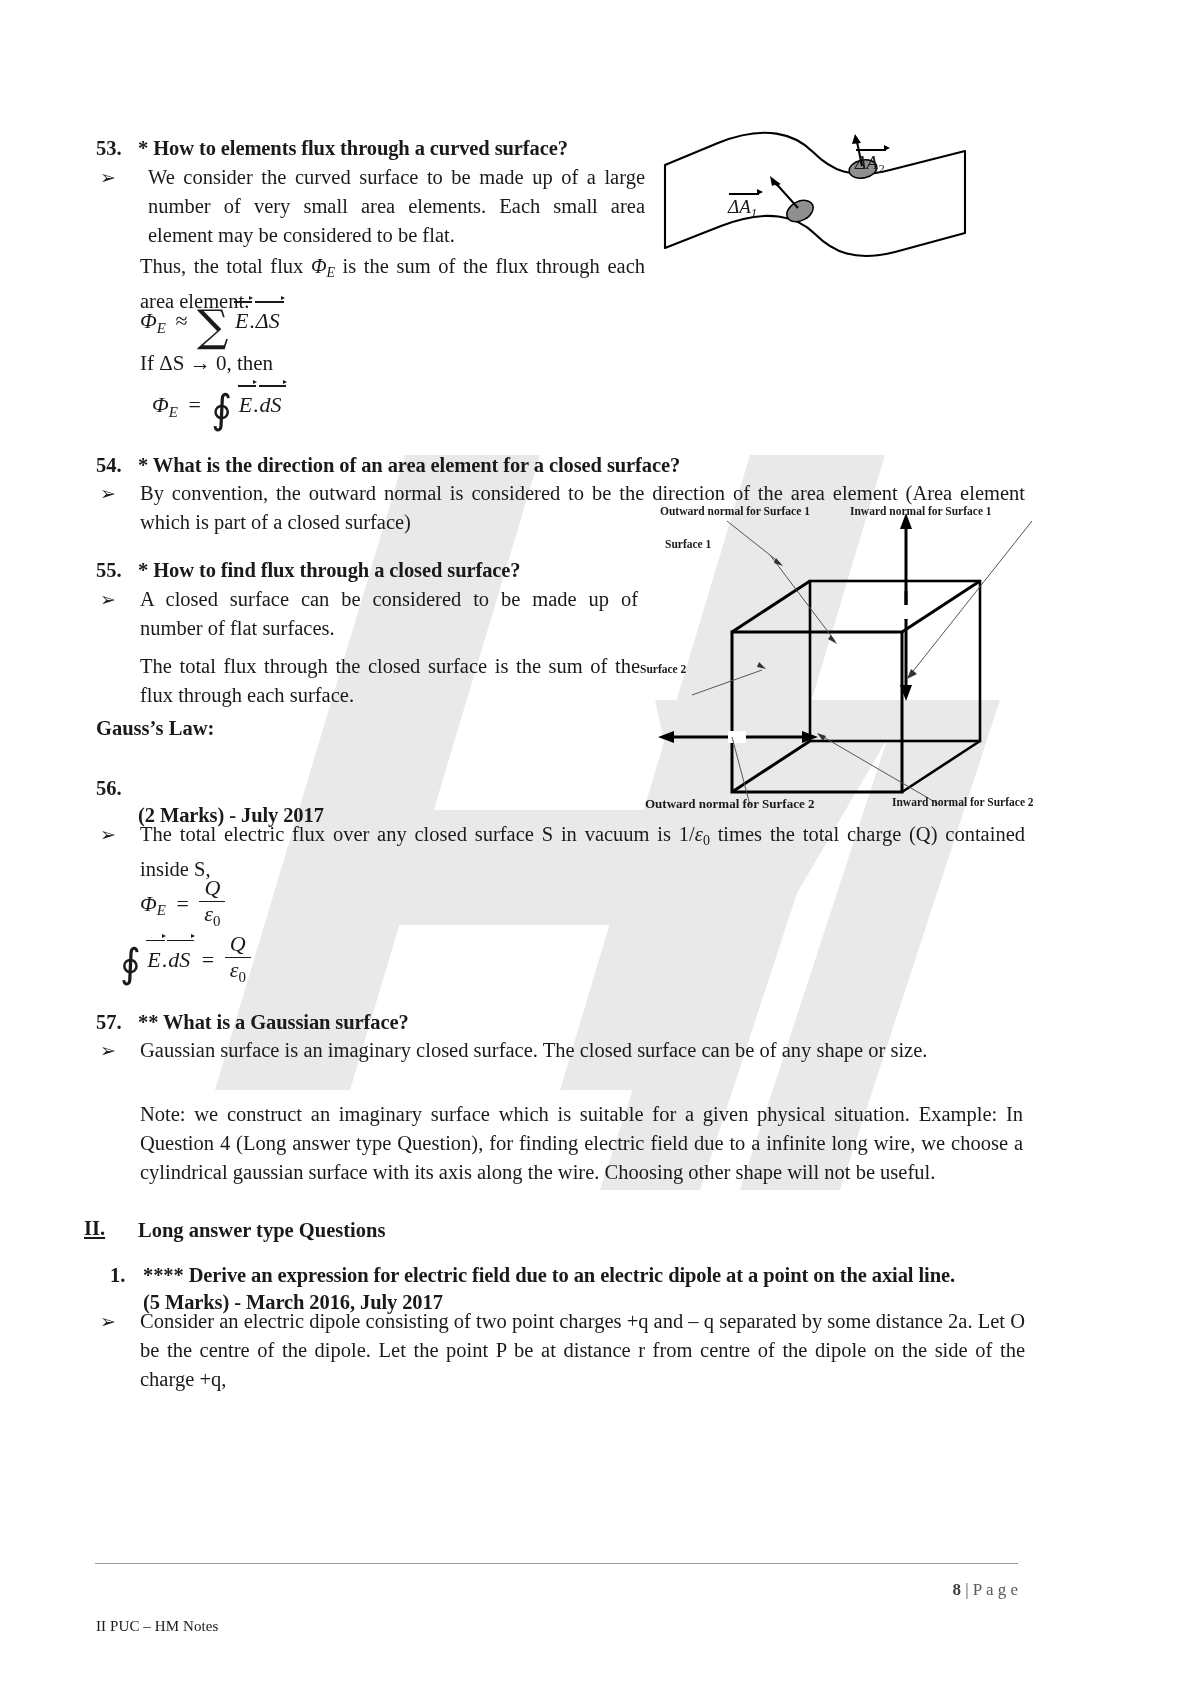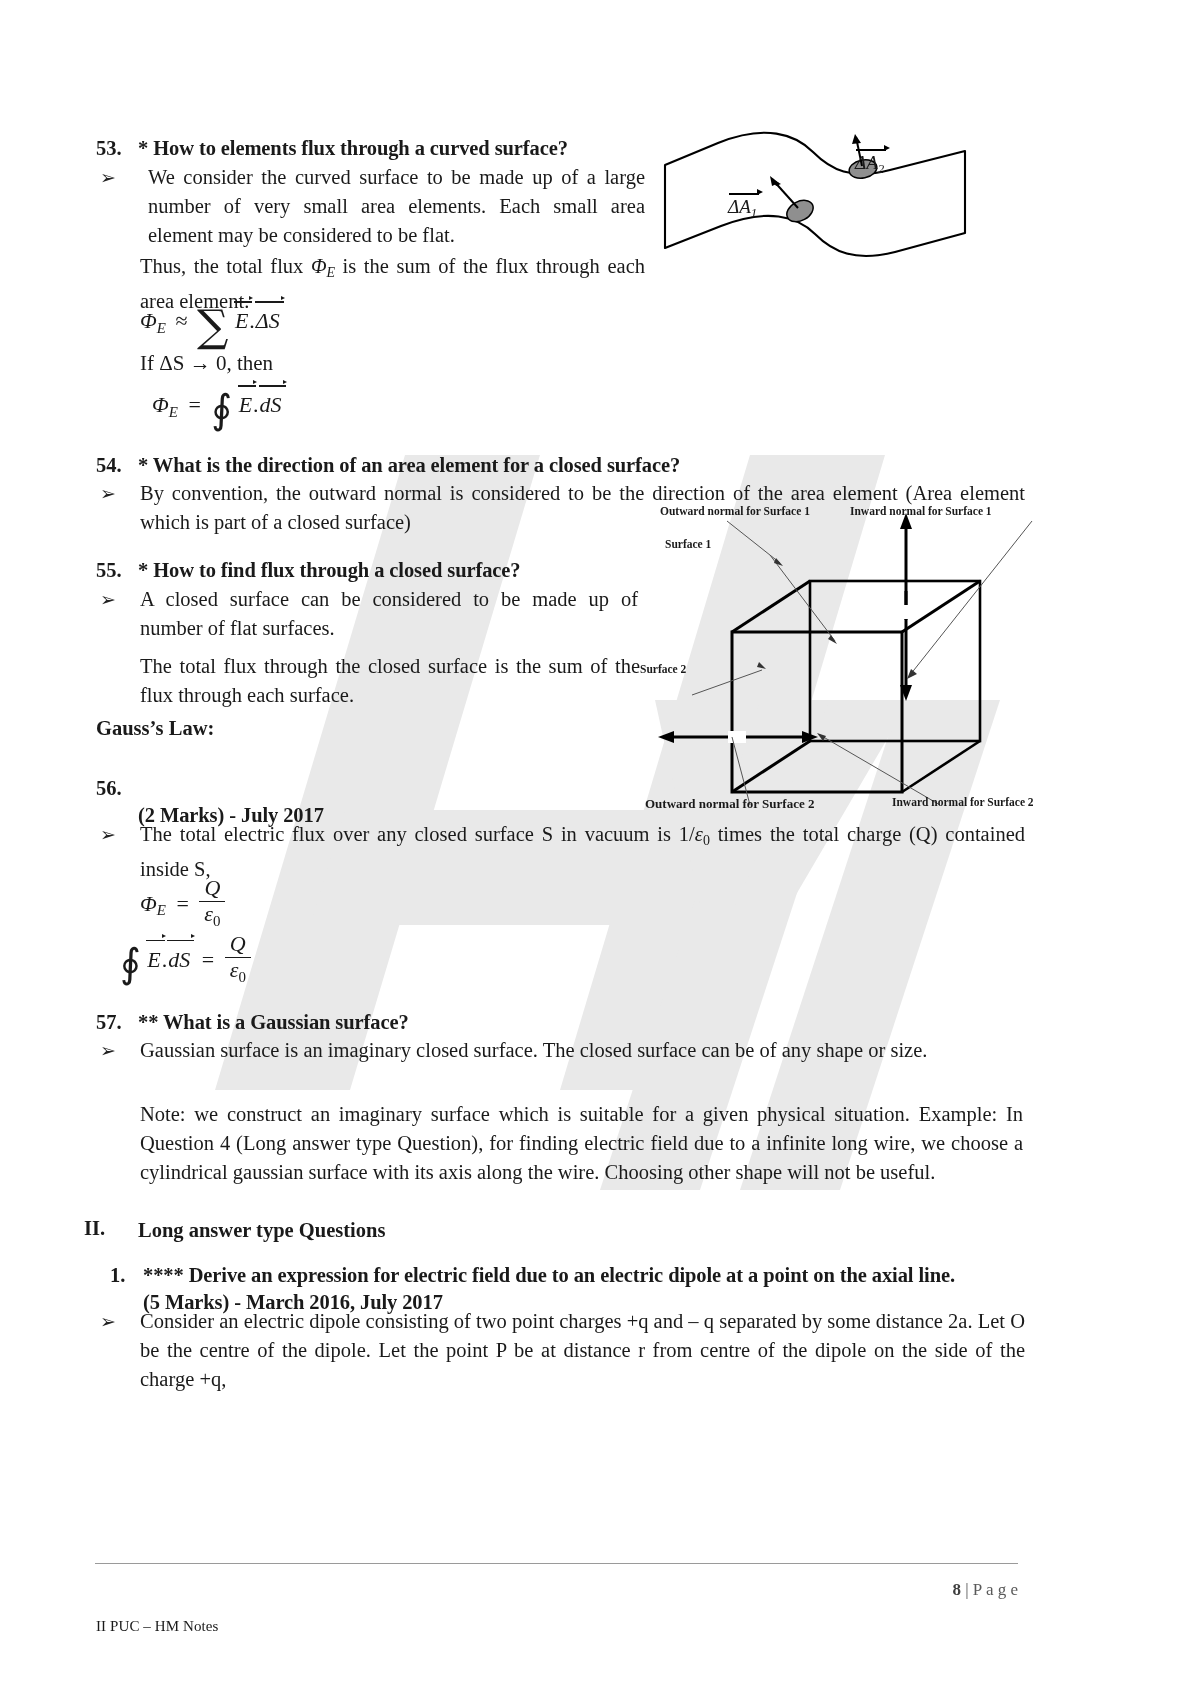--- a/index.html
+++ b/index.html
@@ -381,21 +381,21 @@
     <div class="qnum-row" style="left:96px; top:1009px; width:600px;">
       <span class="qnum">57.</span>
       <span class="qtext">** What is a Gaussian surface?</span>
     </div>
     <div class="bullet-row" style="left:100px; top:1036px; width:930px;">
       <span class="bullet">➢</span>
       <span class="btext" style="width:885px;">Gaussian surface is an imaginary closed surface. The closed surface can be of any shape or size.</span>
     </div>
     <div class="para" style="left:140px; top:1100px; width:883px;">Note: we construct an imaginary surface which is suitable for a given physical situation. Example: In Question 4 (Long answer type Question), for finding electric field due to a infinite long wire, we choose a cylindrical gaussian surface with its axis along the wire. Choosing other shape will not be useful.</div>
 
-    <div class="romannum" style="left:84px; top:1217px;">II.</div>
+    <div class="romannum" style="left:84px; top:1217px;text-decoration:underline;">II.</div>
     <div class="heading" style="left:138px; top:1217px;">Long answer type Questions</div>
 
     <div class="qnum-row" style="left:110px; top:1262px; width:920px;">
       <span class="qnum" style="width:33px; flex:0 0 33px;">1.</span>
       <span class="qtext" style="width:885px;">
         <span>**** Derive an expression for electric field due to an electric dipole at a point on the axial line.</span><br>
         <span>(5 Marks) - March 2016, July 2017</span>
       </span>
     </div>
 

